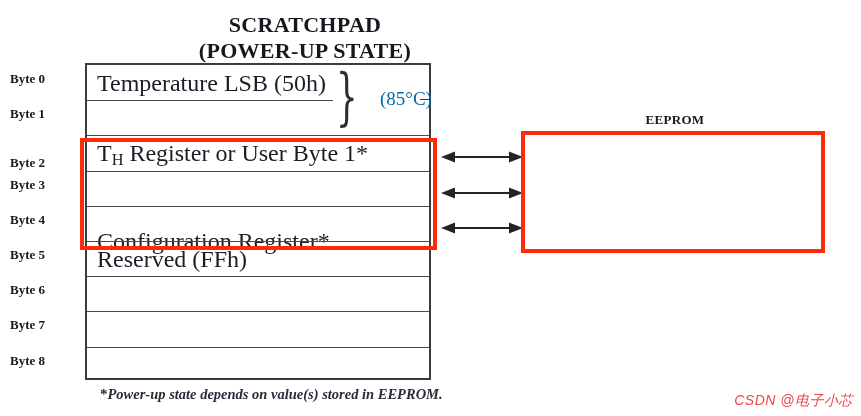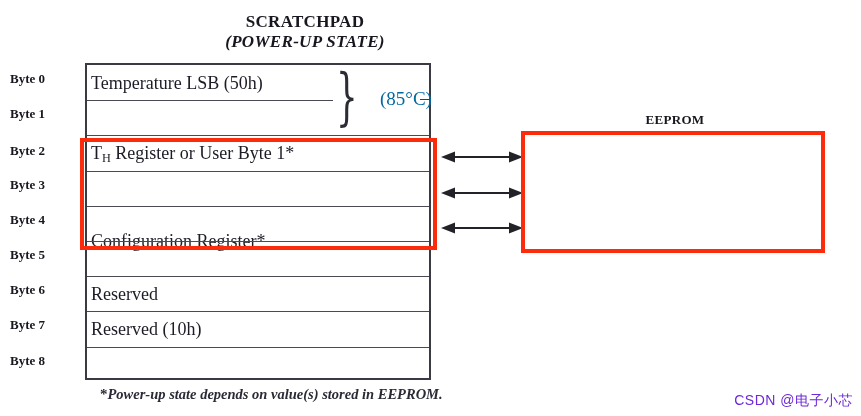--- a/index.html
+++ b/index.html
@@ -22,23 +22,23 @@
     text-align: center;
     font-weight: bold;
     letter-spacing: 0.3px;
     line-height: 1.18;
     color: #17171f;
   }
   #scratchpad-title {
     left: 160px;
     top: 12px;
     width: 290px;
-    font-size: 17px;
-  }
-  #scratchpad-title .line2 { display: block; font-style: italic; }
+    font-size: 22px;
+  }
+  #scratchpad-title .line2 { display: block; }
   #eeprom-title {
     left: 560px;
     top: 112px;
     width: 230px;
     font-size: 13px;
   }
 
   
   #scratchpad-table {
     position: absolute;
@@ -53,22 +53,22 @@
   .sp-row {
     position: absolute;
     left: 0;
     width: 100%;
     height: 35.2px;
     box-sizing: border-box;
     display: flex;
     align-items: center;
   }
   .sp-row .cell-text {
-    padding-left: 4px;
-    font-size: 18px;
+    padding-left: 10px;
+    font-size: 24px;
     line-height: 1;
     white-space: nowrap;
   }
   .sp-sep {
     position: absolute;
     height: 0;
     border-top: 1.6px solid #4a4a52;
     left: 0;
     width: 100%;
   }
@@ -165,24 +165,25 @@
     font-style: normal;
     font-size: 15px;
   }
 
   
   #watermark {
     position: absolute;
     right: 8px;
     bottom: 6px;
     font-size: 14px;
-    color: #6d28d9;
+    color: #ef4444;
     font-family: "Liberation Sans", sans-serif;
     white-space: nowrap;
     letter-spacing: 0.5px;
+    font-style: italic;
   }
 
   sub {
     font-size: 0.68em;
     vertical-align: -0.22em;
     line-height: 0;
   }
 </style>
 </head>
 <body>
@@ -190,21 +191,21 @@
 <div class="title-block" id="scratchpad-title">
   <span class="line1">SCRATCHPAD</span>
   <span class="line2">(POWER-UP STATE)</span>
 </div>
 
 <div class="title-block" id="eeprom-title">EEPROM</div>
 
 <div id="byte-labels">
     <div class="byte-label" style="top: 71px;">Byte 0</div>
     <div class="byte-label" style="top: 106.2px;">Byte 1</div>
-    <div class="byte-label" style="top: 143px;">Byte 2</div>
+    <div class="byte-label" style="top: 155px;">Byte 2</div>
     <div class="byte-label" style="top: 176.6px;">Byte 3</div>
     <div class="byte-label" style="top: 211.8px;">Byte 4</div>
     <div class="byte-label" style="top: 247px;">Byte 5</div>
     <div class="byte-label" style="top: 282.2px;">Byte 6</div>
     <div class="byte-label" style="top: 317.4px;">Byte 7</div>
     <div class="byte-label" style="top: 352.6px;">Byte 8</div>
   </div>
 
 <div id="scratchpad-table">
     <div class="sp-row" style="top: 0px;">
@@ -213,28 +214,25 @@
     <div class="sp-sep short" style="top: 35.2px;"></div>
     <div class="sp-row" style="top: 70.4px;">
       <span class="cell-text">T<sub>H</sub> Register or User Byte 1*</span>
     </div>
     <div class="sp-sep" style="top: 70.4px;"></div>
     <div class="sp-sep" style="top: 105.6px;"></div>
     <div class="sp-row" style="top: 158px;">
       <span class="cell-text">Configuration Register*</span>
     </div>
     <div class="sp-sep" style="top: 140.8px;"></div>
+    <div class="sp-row" style="top: 176px;">
+      <span class="cell-text">Reserved (FFh)</span>
+    </div>
     <div class="sp-sep" style="top: 176px;"></div>
-    <div class="sp-row" style="top: 211.2px;">
-      <span class="cell-text">Reserved</span>
-    </div>
     <div class="sp-sep" style="top: 211.2px;"></div>
-    <div class="sp-row" style="top: 246.4px;">
-      <span class="cell-text">Reserved (10h)</span>
-    </div>
     <div class="sp-sep" style="top: 246.4px;"></div>
     <div class="sp-sep" style="top: 281.6px;"></div>
   </div>
 
 <div id="temp-brace">}</div>
 <div id="temp-value">(85°C)</div>
 <div id="temp-tick"></div>
 
 <div id="scratchpad-highlight"></div>
 

